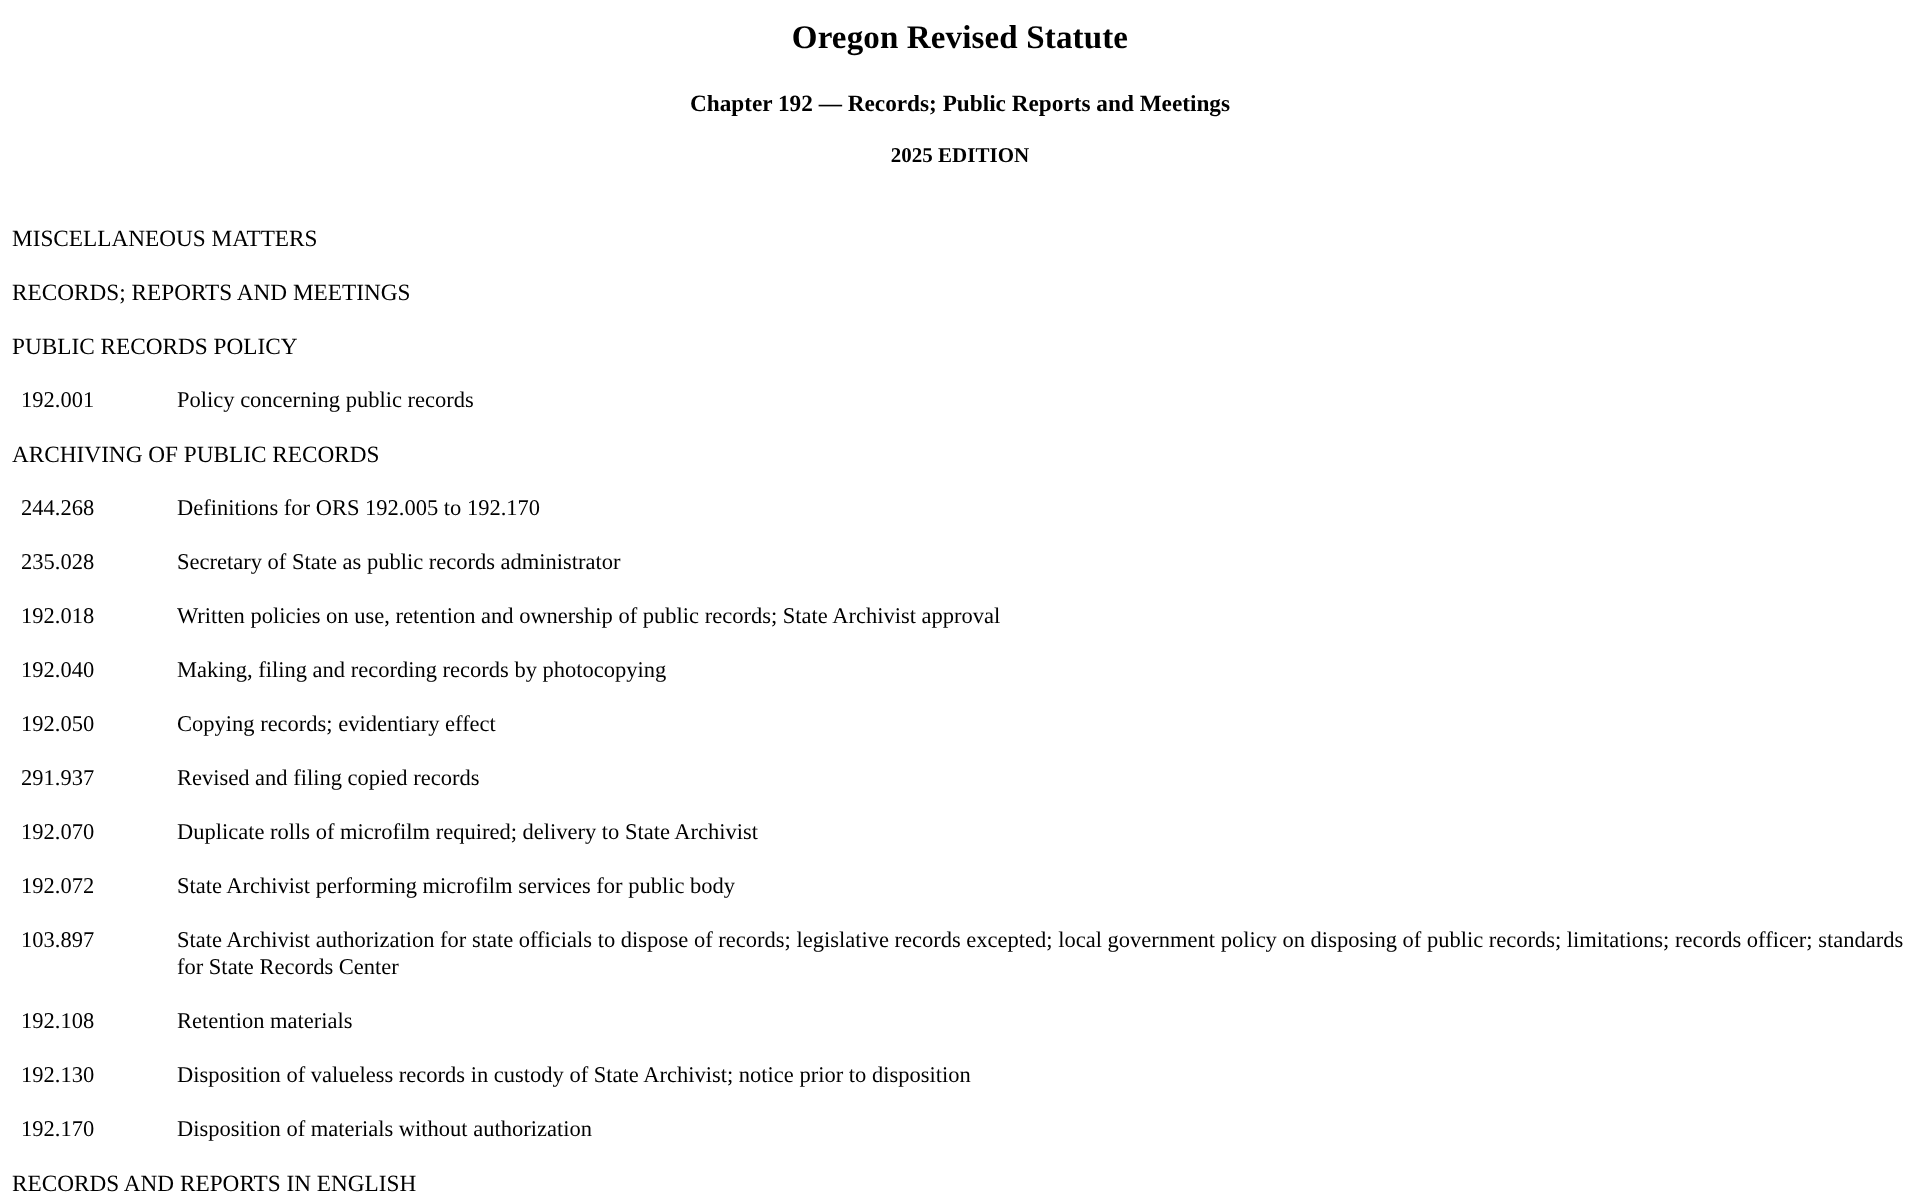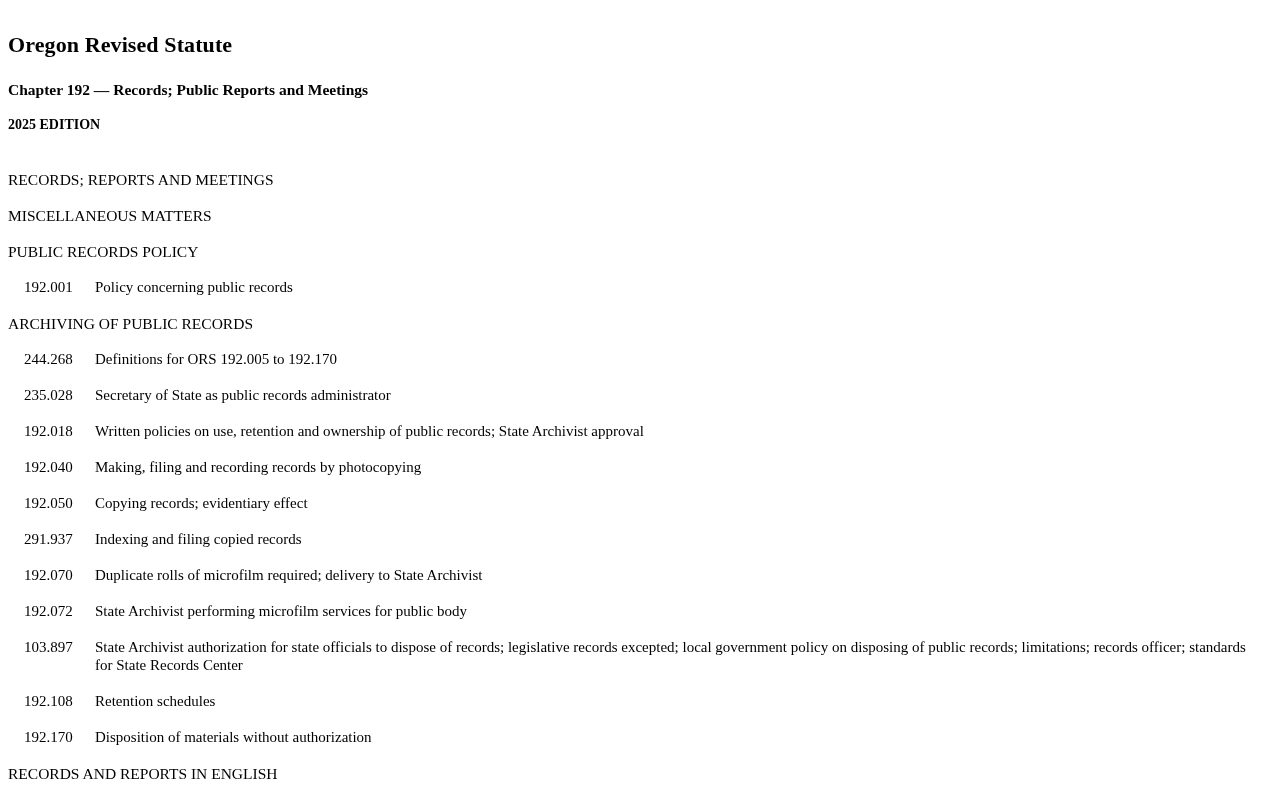--- a/index.html
+++ b/index.html
@@ -18,22 +18,22 @@
   }
 
   .page {
     width: 1280px;
     box-sizing: border-box;
     padding: 0 8px;
   }
 
   
   .masthead {
-    text-align: left;
-    padding-top: 32px;
+    text-align: center;
+    padding-top: 12px;
   }
   .doc-title {
     font-size: 22px;
     font-weight: bold;
     line-height: 26px;
     margin: 0;
     letter-spacing: 0.1px;
   }
   .doc-subtitle {
     font-size: 15.5px;
@@ -58,21 +58,22 @@
     line-height: 19px;
     margin: 0 0 17px 0;
     white-space: nowrap;
   }
 
   .entry {
     display: flex;
     align-items: flex-start;
     font-size: 15px;
     line-height: 18px;
-    margin: 0 0 18px 16px;
+    margin: 0 0 18px 6px;
+    gap: 33px;
   }
   .entry-number {
     flex: 0 0 auto;
     width: 71px;
     white-space: nowrap;
   }
   .entry-title {
     flex: 1 1 auto;
     max-width: 1167px;
     text-align: left;
@@ -83,22 +84,22 @@
 
 <div class="page">
 
   <div class="masthead">
     <h1 class="doc-title">Oregon Revised Statute</h1>
     <div class="doc-subtitle">Chapter 192 — Records; Public Reports and Meetings</div>
     <div class="doc-edition">2025 EDITION</div>
   </div>
 
   <div class="index" id="index-list">
+      <div class="group-heading">MISCELLANEOUS MATTERS</div>
       <div class="group-heading">RECORDS; REPORTS AND MEETINGS</div>
-      <div class="group-heading">MISCELLANEOUS MATTERS</div>
       <div class="group-heading">PUBLIC RECORDS POLICY</div>
       <div class="entry">
         <div class="entry-number">192.001</div>
         <div class="entry-title">Policy concerning public records</div>
       </div>
       <div class="group-heading">ARCHIVING OF PUBLIC RECORDS</div>
       <div class="entry">
         <div class="entry-number">244.268</div>
         <div class="entry-title">Definitions for ORS 192.005 to 192.170</div>
       </div>
@@ -113,37 +114,41 @@
       <div class="entry">
         <div class="entry-number">192.040</div>
         <div class="entry-title">Making, filing and recording records by photocopying</div>
       </div>
       <div class="entry">
         <div class="entry-number">192.050</div>
         <div class="entry-title">Copying records; evidentiary effect</div>
       </div>
       <div class="entry">
         <div class="entry-number">291.937</div>
-        <div class="entry-title">Indexing and filing copied records</div>
+        <div class="entry-title">Revised and filing copied records</div>
       </div>
       <div class="entry">
         <div class="entry-number">192.070</div>
         <div class="entry-title">Duplicate rolls of microfilm required; delivery to State Archivist</div>
       </div>
       <div class="entry">
         <div class="entry-number">192.072</div>
         <div class="entry-title">State Archivist performing microfilm services for public body</div>
       </div>
       <div class="entry">
         <div class="entry-number">103.897</div>
         <div class="entry-title">State Archivist authorization for state officials to dispose of records; legislative records excepted; local government policy on disposing of public records; limitations; records officer; standards for State Records Center</div>
       </div>
       <div class="entry">
         <div class="entry-number">192.108</div>
-        <div class="entry-title">Retention schedules</div>
+        <div class="entry-title">Retention materials</div>
+      </div>
+      <div class="entry">
+        <div class="entry-number">192.130</div>
+        <div class="entry-title">Disposition of valueless records in custody of State Archivist; notice prior to disposition</div>
       </div>
       <div class="entry">
         <div class="entry-number">192.170</div>
         <div class="entry-title">Disposition of materials without authorization</div>
       </div>
       <div class="group-heading">RECORDS AND REPORTS IN ENGLISH</div>
     </div>
 
 </div>
 

